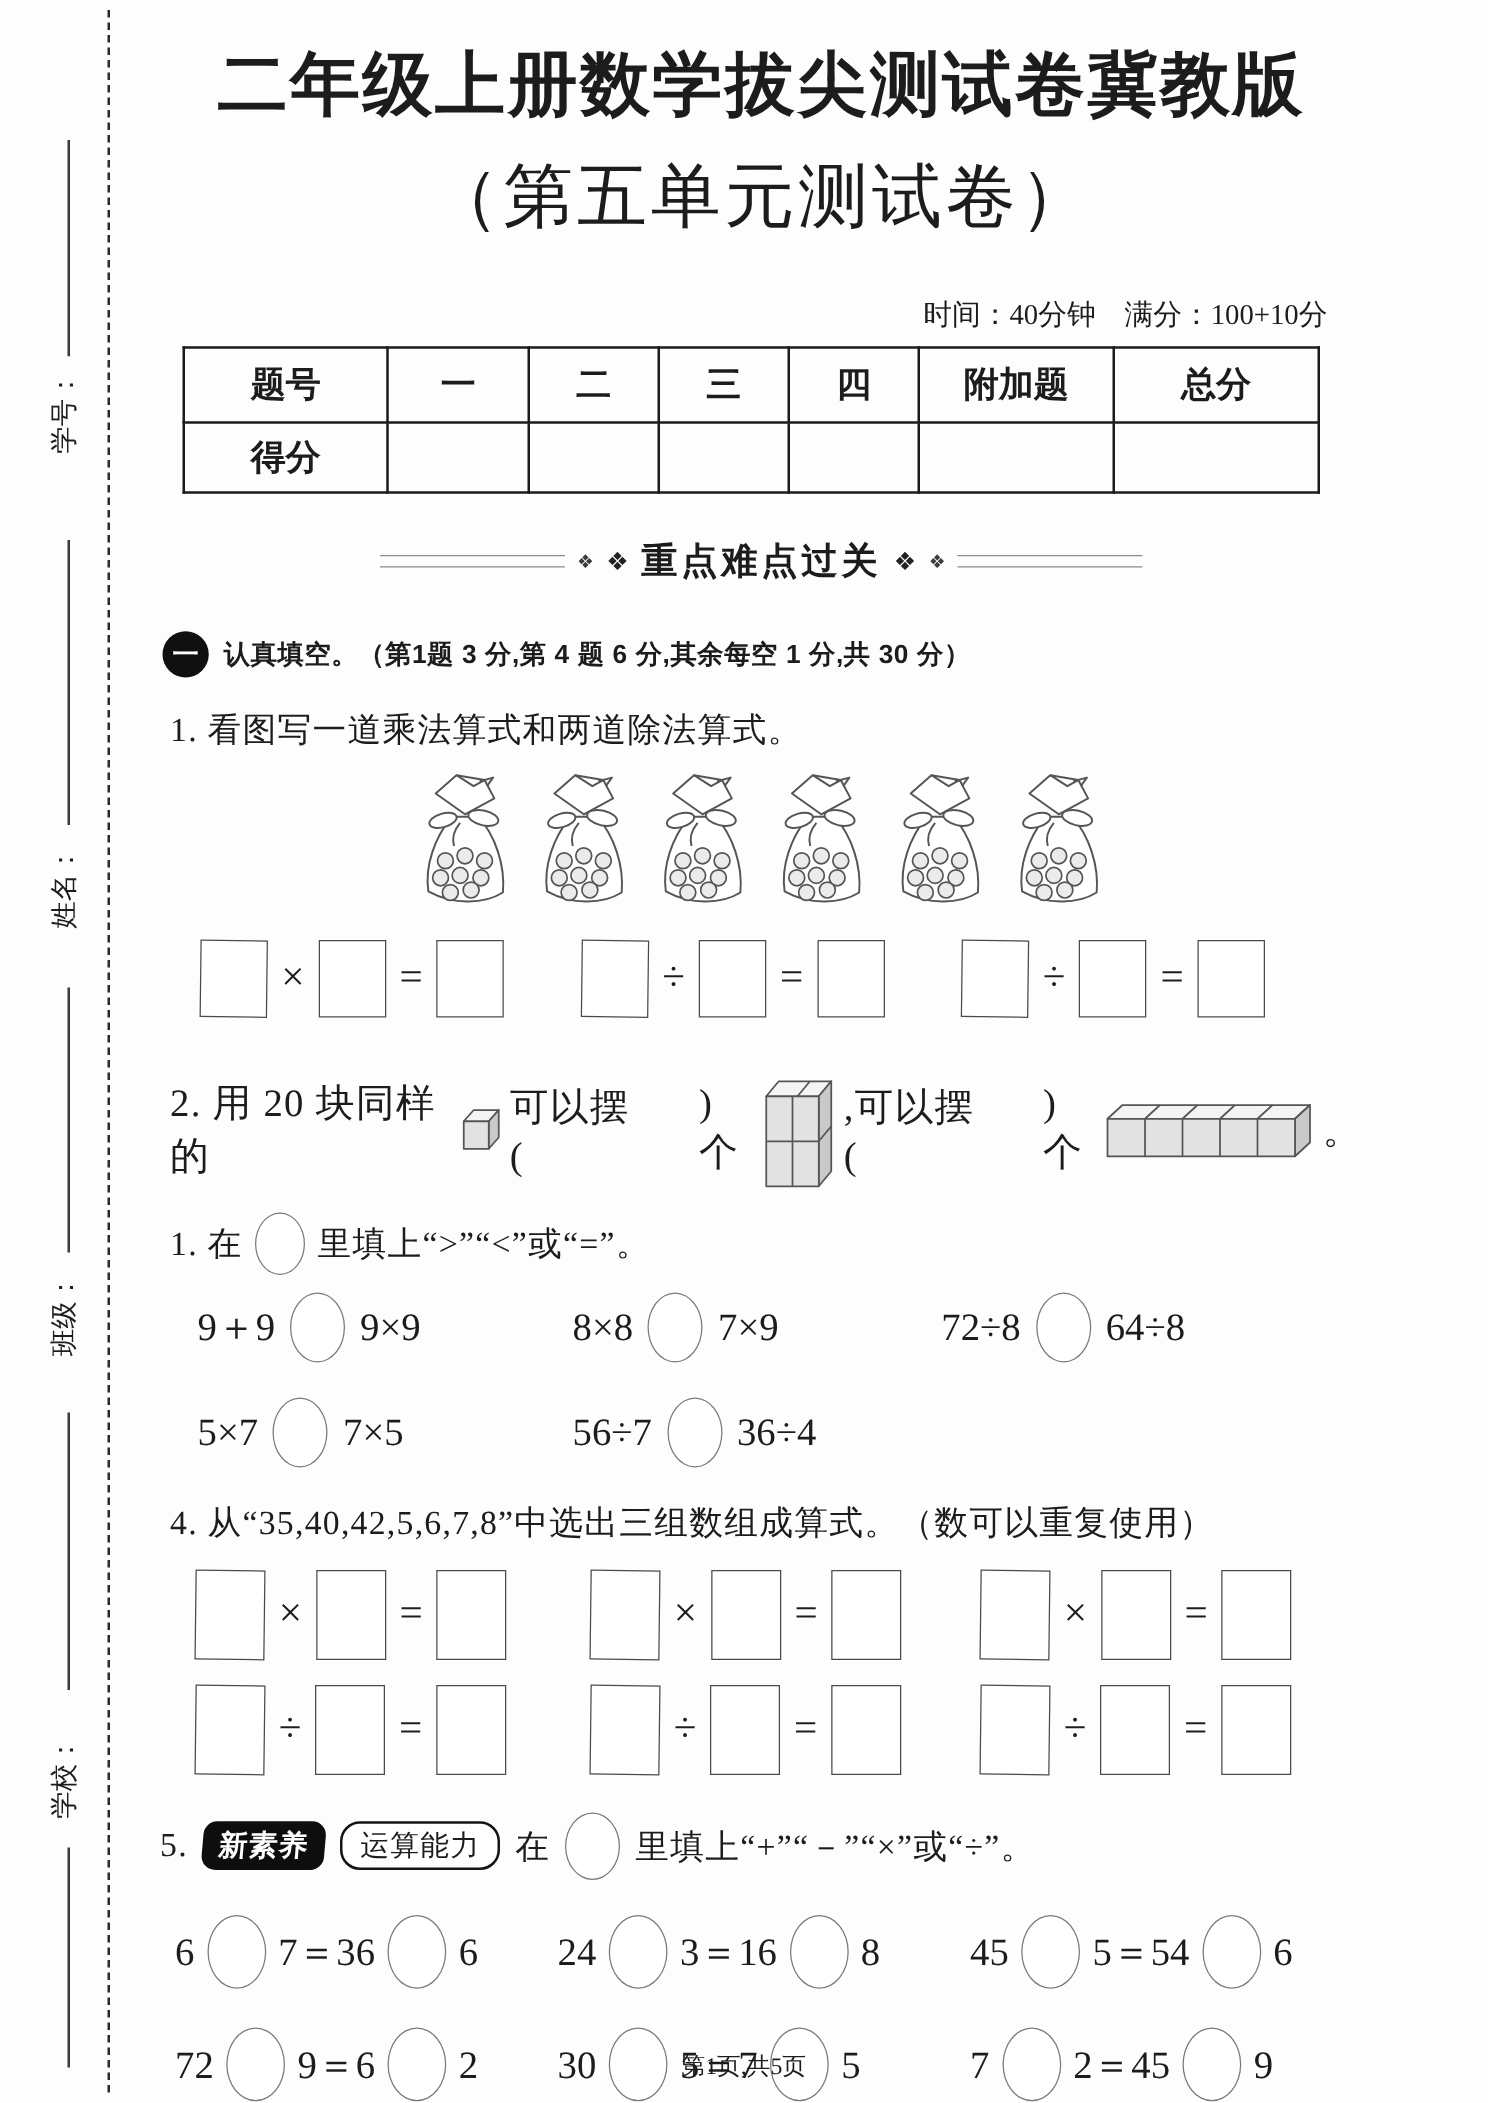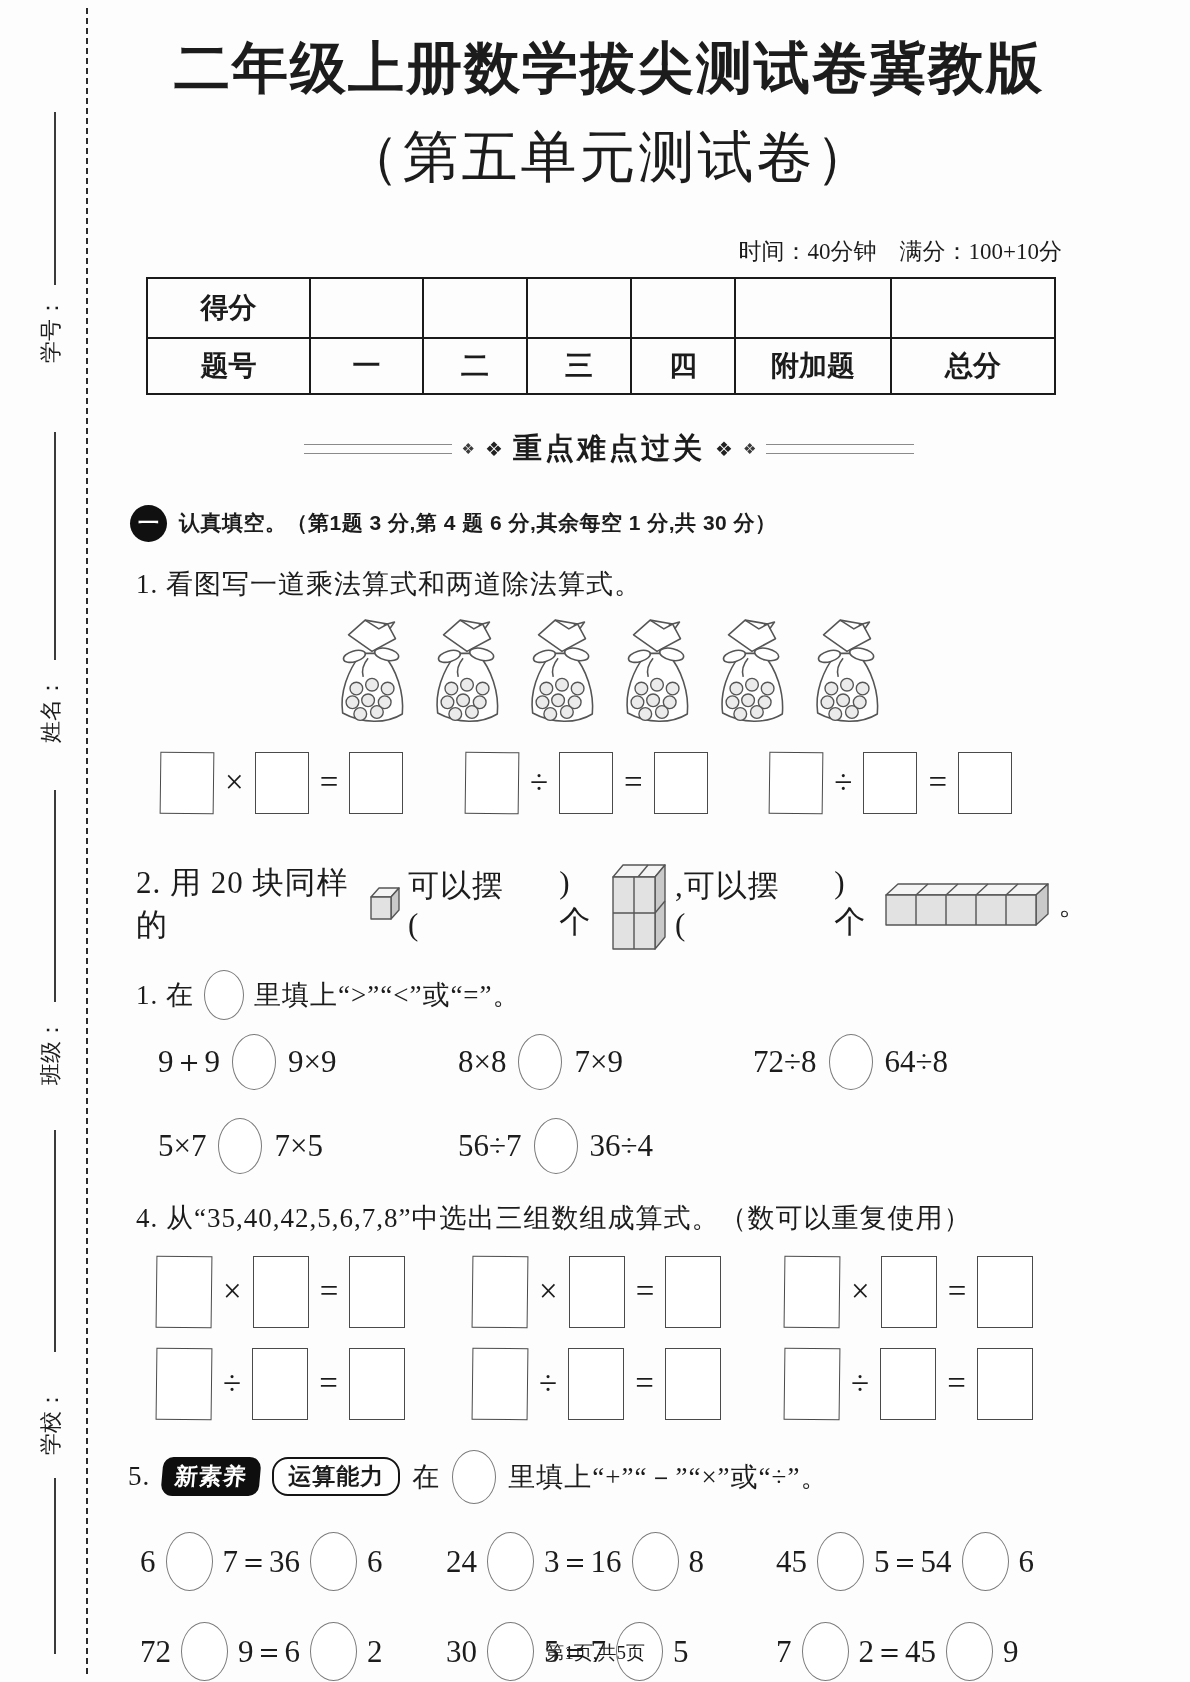--- a/index.html
+++ b/index.html
@@ -56,21 +56,21 @@
   .cmp-grid{display:grid;grid-template-columns:300px 295px auto;margin:14px 0 0 30px;row-gap:28px;}
   .cmp{display:flex;align-items:center;font-size:31px;min-height:56px;}
   .cmp .oc{width:42px;height:54px;margin:0 12px;}
   
   .box-grid{display:grid;grid-template-columns:316px 312px auto;margin:20px 0 0 28px;}
   
   .q5-head{margin-top:30px;display:flex;align-items:center;gap:12px;margin-left:0px;font-size:27px;letter-spacing:1px;}
   .badge-dark{background:#0e0e0e;color:#fff;font-family:"Liberation Sans","DejaVu Sans",sans-serif;
               font-weight:bold;font-size:23px;padding:4px 13px;border-radius:10px 12px 10px 12px;transform:skewX(-5deg);}
   .badge-light{border:2px solid #141414;background:#fff;font-family:"Liberation Sans","DejaVu Sans",sans-serif;
-               font-weight:bold;font-size:23px;padding:2px 14px;border-radius:16px;}
+               font-weight:normal;font-size:23px;padding:2px 14px;border-radius:16px;}
   .oc.mid{width:42px;height:52px;}
   .q5-grid{display:grid;grid-template-columns:306px 330px auto;margin:28px 0 0 12px;row-gap:30px;}
   .q5cell{display:flex;align-items:center;font-size:31px;min-height:60px;}
   .q5cell .oc{width:45px;height:57px;margin:0 10px;}
   .footer{position:absolute;bottom:16px;left:0;width:1190px;text-align:center;font-size:19px;}
 </style>
 </head>
 <body>
 
 <svg width="0" height="0" style="position:absolute">
@@ -123,36 +123,36 @@
           <col style="width:163px">
           <col style="width:113px">
           <col style="width:104px">
           <col style="width:104px">
                 <col style="width:104px">
           <col style="width:156px">
           <col style="width:164px">
         </colgroup>
       <tbody>
           <tr>
-        <td>得分</td>
-        <td></td>
-        <td></td>
-        <td></td>
-        <td></td>
-        <td></td>
-        <td></td>
-      </tr>
-      <tr>
         <td>题号</td>
         <td>一</td>
         <td>二</td>
         <td>三</td>
         <td>四</td>
         <td>附加题</td>
         <td>总分</td>
+      </tr>
+      <tr>
+        <td>得分</td>
+        <td></td>
+        <td></td>
+        <td></td>
+        <td></td>
+        <td></td>
+        <td></td>
       </tr>
     </tbody>
       </table>
 
     <div class="banner">
       <span class="b-line"></span>
       <span class="b-orn">❖</span>
       <span class="b-orn big">❖</span>
       <span class="banner-text">重点难点过关</span>
       <span class="b-orn big">❖</span>

